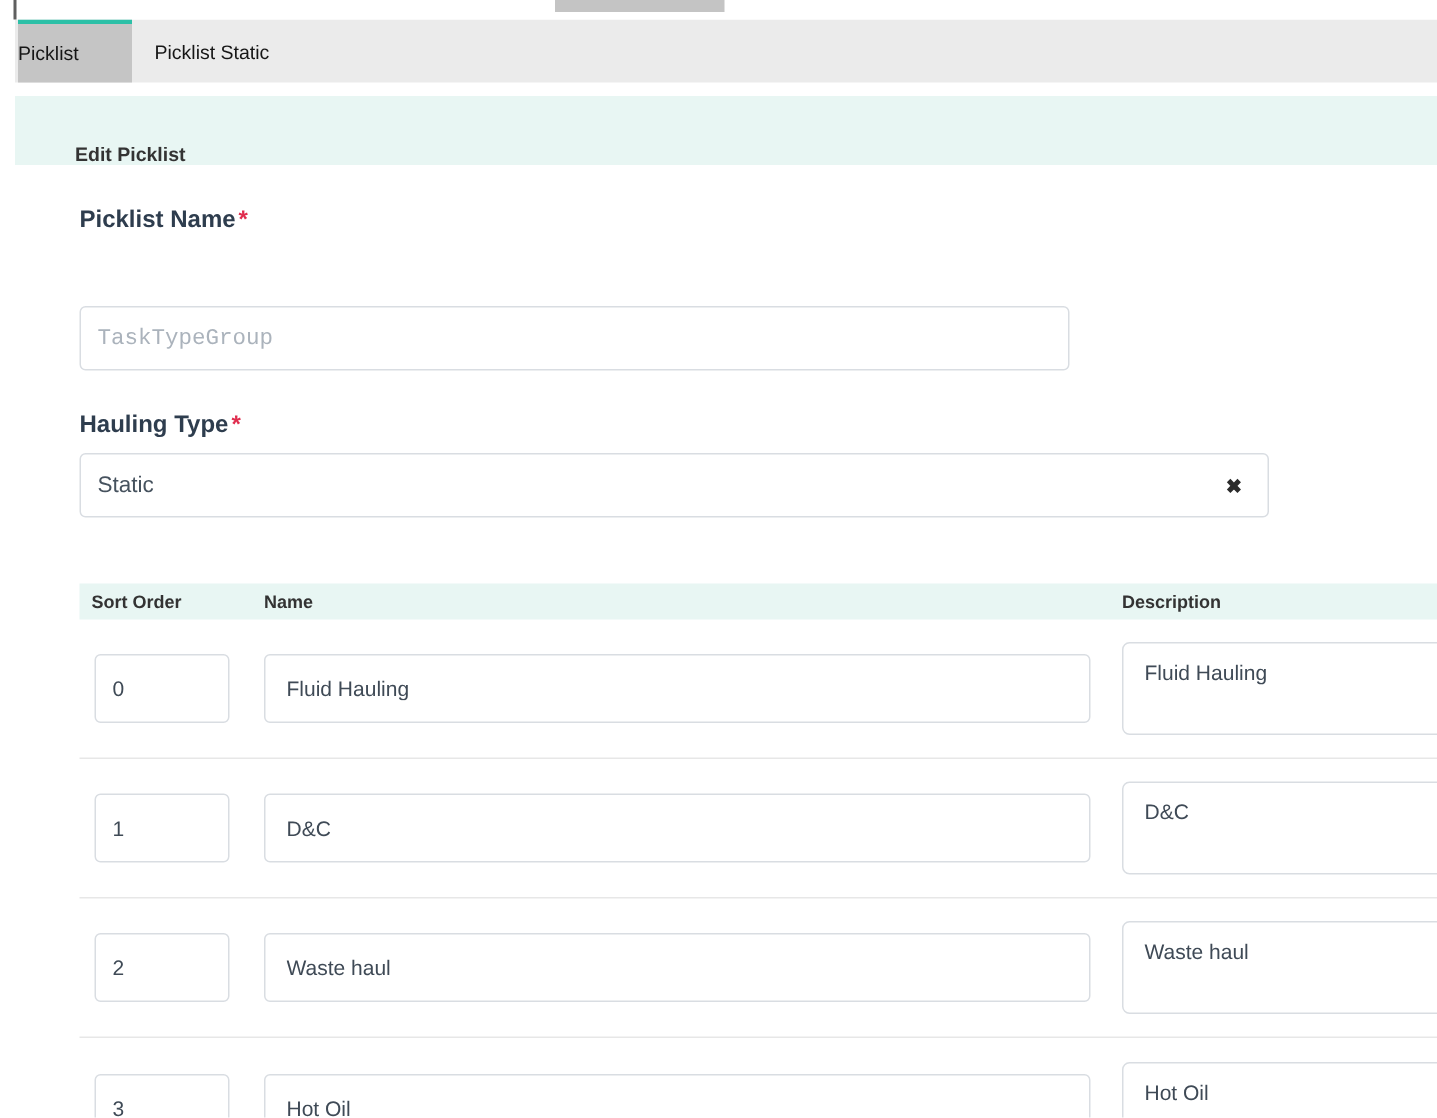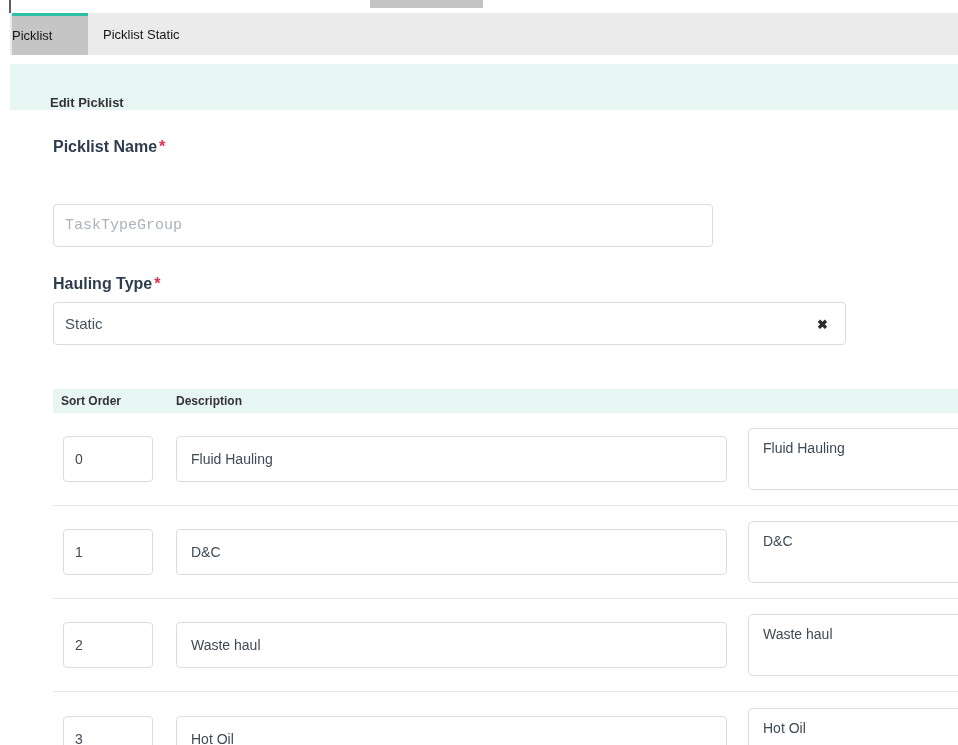--- a/index.html
+++ b/index.html
@@ -95,20 +95,21 @@
           <span>Static</span>
           <span class="clear-x">✖</span>
         </div>
       </div>
     </div>
   </div>
 
   <div class="table-area">
     <div class="thead">
       <div class="colA">Sort Order</div>
+      <div class="colB">Name</div>
       <div class="colC">Description</div>
     </div>
 
       <div class="trow">
         <div class="colA">
           <input class="sort-input" type="text" value="0" style="">
         </div>
         <div class="colB">
           <input class="name-input" type="text" value="Fluid Hauling" style="">
         </div>

